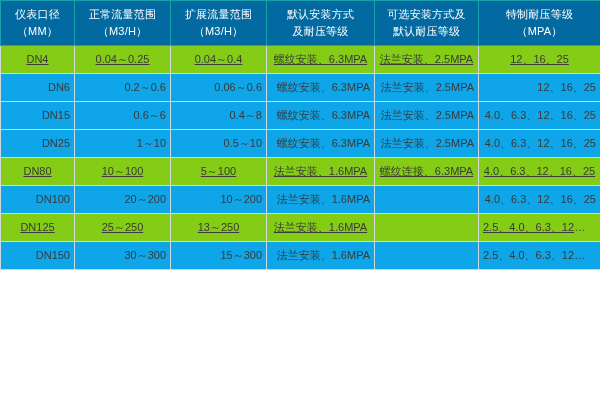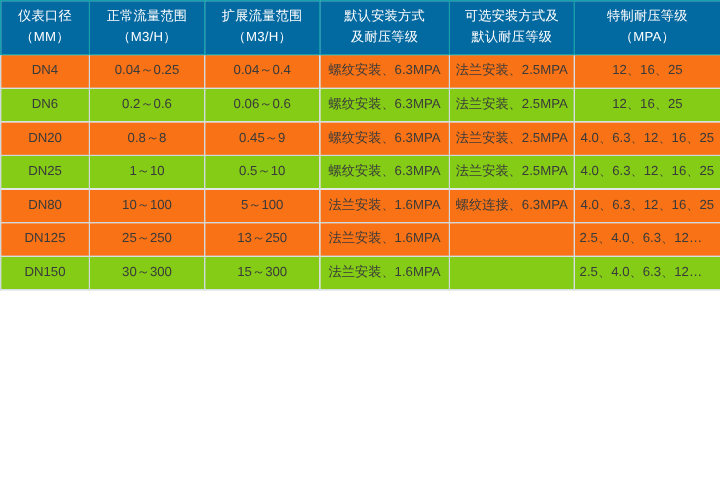--- a/index.html
+++ b/index.html
@@ -45,24 +45,26 @@
     padding: 1px 4px;
     text-align: center;
     vertical-align: middle;
     border: 1px solid #cfd8dc;
     color: #3a3a3a;
     white-space: nowrap;
     overflow: hidden;
     text-overflow: ellipsis;
   }
   #spec-table tbody tr.odd td {
-    background: #f97316;
+    background: #84cc16;
+    text-decoration: underline;
   }
   #spec-table tbody tr.even td {
-    background: #84cc16;
+    background: #0ea5e9;
+    text-align: right;
   }
   #spec-table tbody td.col-last {
     text-align: center;
   }
   .hdr-line { display: block; }
 </style>
 </head>
 <body>
 
 <table id="spec-table">
@@ -112,42 +114,50 @@
         <td class="col-last">12、16、25</td>
       </tr>
       <tr class="even">
         <td>DN6</td>
         <td>0.2～0.6</td>
         <td>0.06～0.6</td>
         <td>螺纹安装、6.3MPA</td>
         <td>法兰安装、2.5MPA</td>
         <td class="col-last">12、16、25</td>
       </tr>
-      <tr class="odd">
-        <td>DN20</td>
-        <td>0.8～8</td>
-        <td>0.45～9</td>
+      <tr class="even">
+        <td>DN15</td>
+        <td>0.6～6</td>
+        <td>0.4～8</td>
         <td>螺纹安装、6.3MPA</td>
         <td>法兰安装、2.5MPA</td>
         <td class="col-last">4.0、6.3、12、16、25</td>
       </tr>
       <tr class="even">
         <td>DN25</td>
         <td>1～10</td>
         <td>0.5～10</td>
         <td>螺纹安装、6.3MPA</td>
         <td>法兰安装、2.5MPA</td>
         <td class="col-last">4.0、6.3、12、16、25</td>
       </tr>
       <tr class="odd">
         <td>DN80</td>
         <td>10～100</td>
         <td>5～100</td>
         <td>法兰安装、1.6MPA</td>
         <td>螺纹连接、6.3MPA</td>
+        <td class="col-last">4.0、6.3、12、16、25</td>
+      </tr>
+      <tr class="even">
+        <td>DN100</td>
+        <td>20～200</td>
+        <td>10～200</td>
+        <td>法兰安装、1.6MPA</td>
+        <td></td>
         <td class="col-last">4.0、6.3、12、16、25</td>
       </tr>
       <tr class="odd">
         <td>DN125</td>
         <td>25～250</td>
         <td>13～250</td>
         <td>法兰安装、1.6MPA</td>
         <td></td>
         <td class="col-last">2.5、4.0、6.3、12、16</td>
       </tr>

